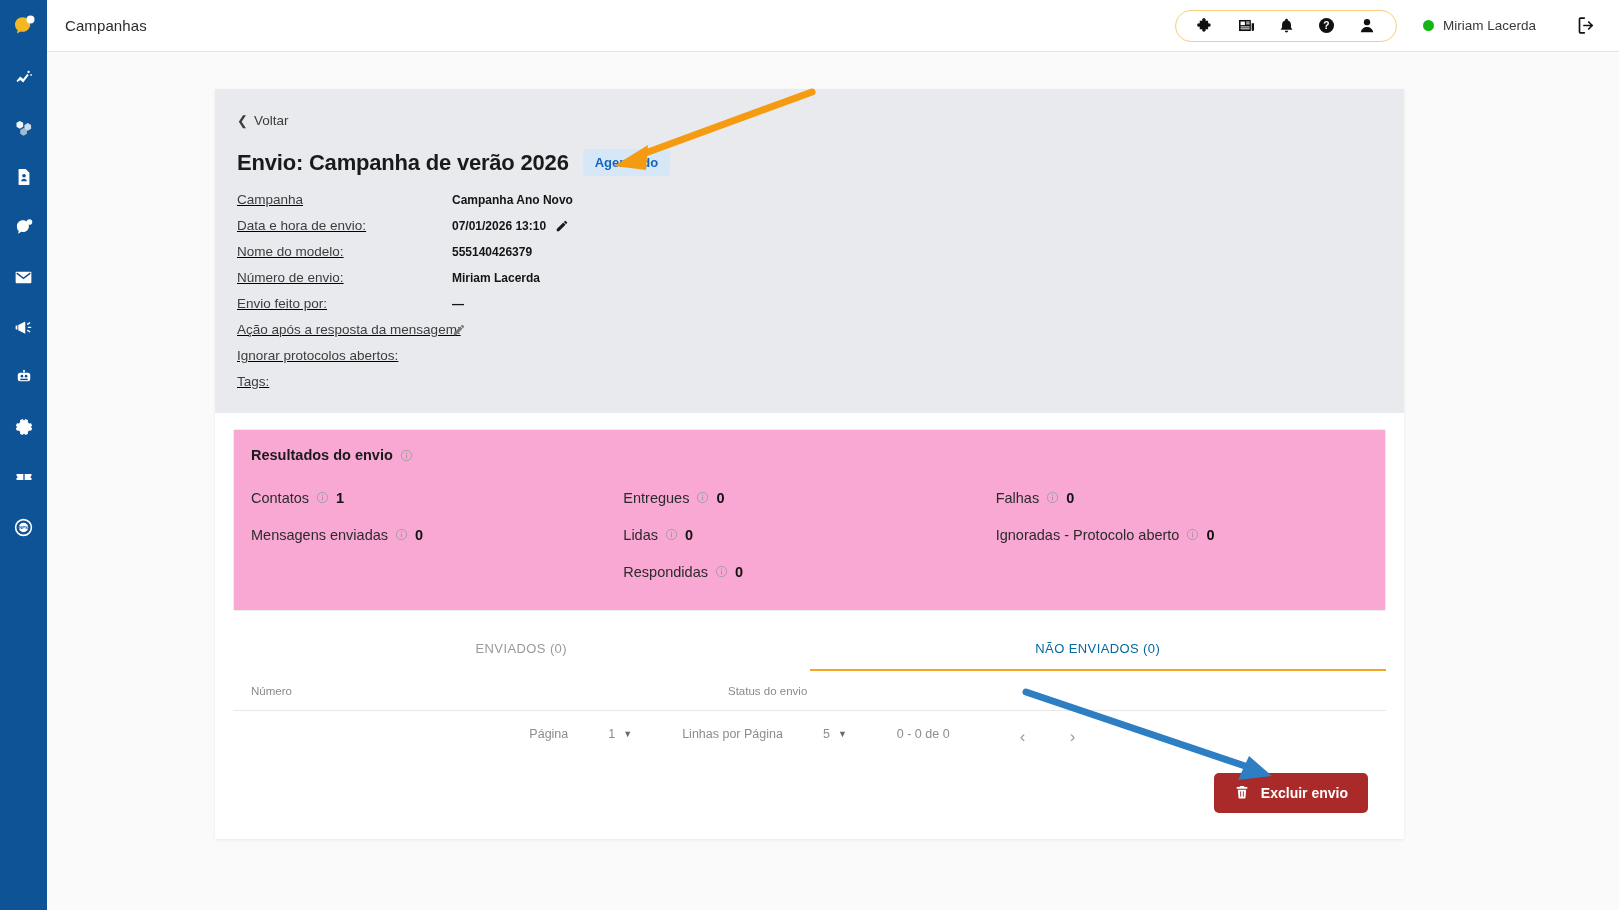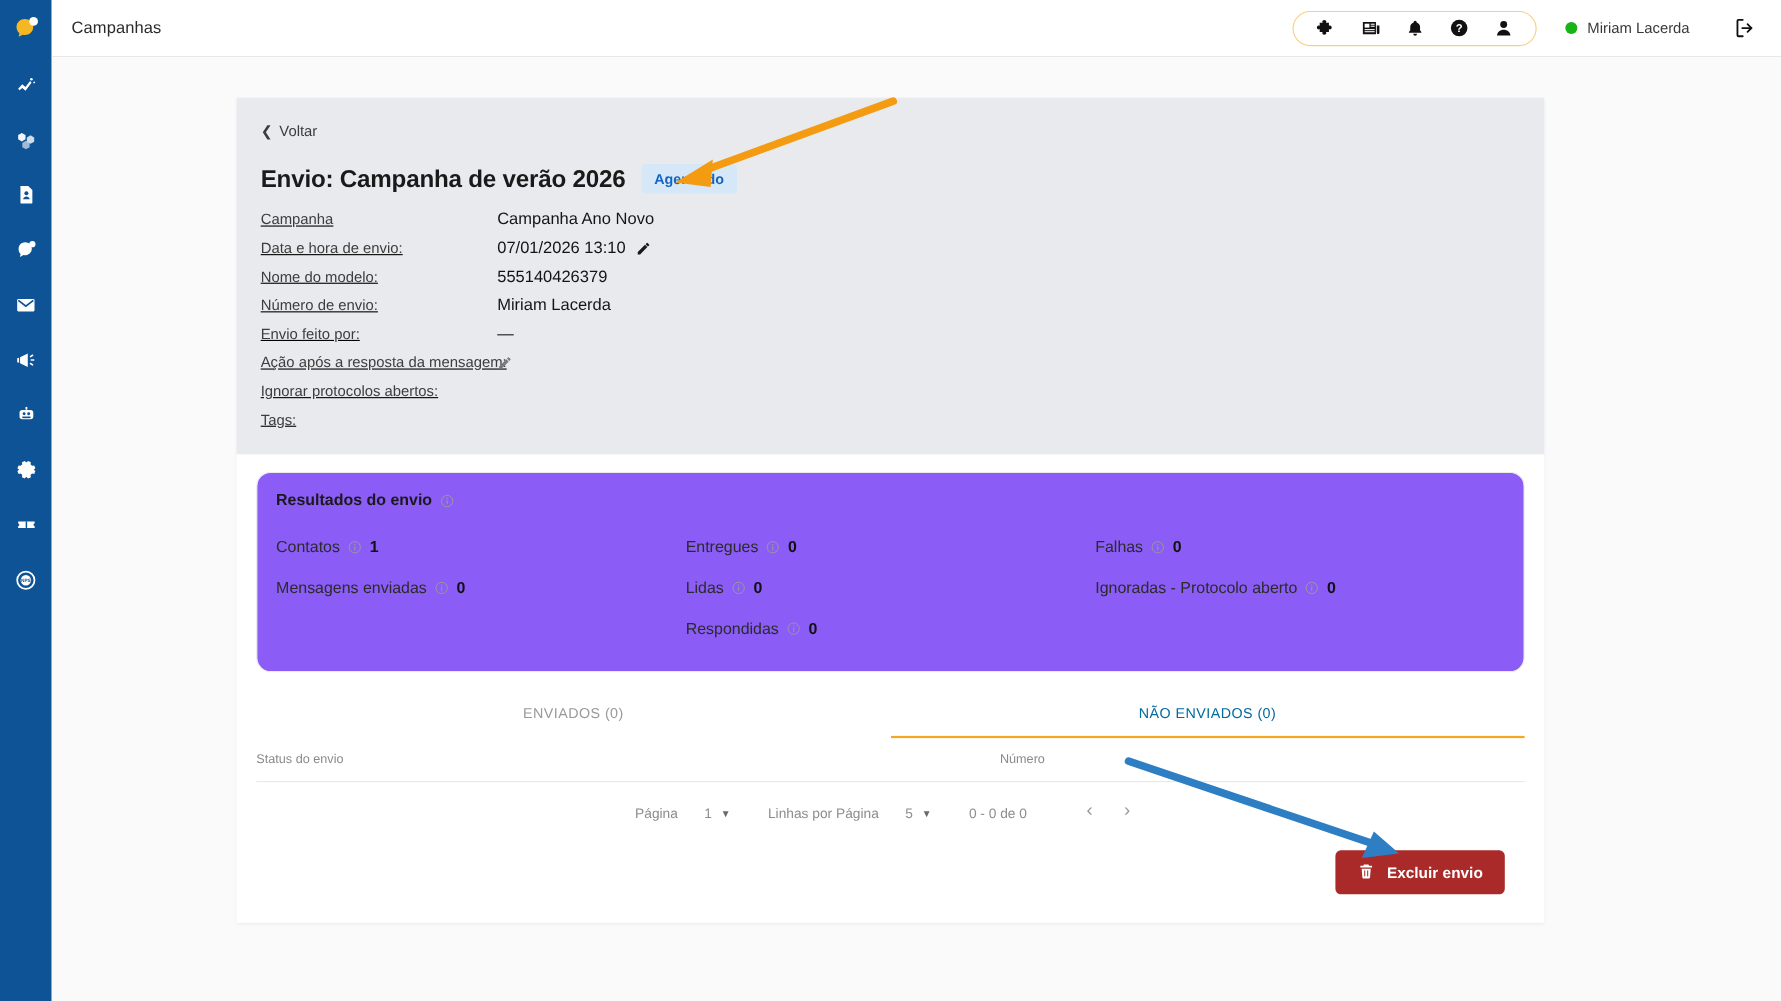--- a/index.html
+++ b/index.html
@@ -89,29 +89,29 @@
   }
 
   .details { display: flex; margin-top: 11px; }
   .details-labels { width: 215px; flex: 0 0 215px; text-decoration: underline; }
   .details-values { flex: 1 1 auto; }
   .d-label {
     font-size: 13.5px; color: #3d3d3d; height: 26px; line-height: 26px;
     white-space: nowrap;
   }
   .d-value {
-    font-size: 15px; color: #141414; font-weight: 400;
+    font-size: 12px; color: #141414; font-weight: 700;
     height: 26px; line-height: 26px; display: flex; align-items: center; gap: 9px;
   }
   .pencil { display: inline-flex; cursor: pointer; }
 
   
   .card-body { padding: 16px 18px 0 18px; }
   .results {
-    background: #8b5cf6; border: 1px solid #ececec; border-radius: 13px;
+    background: #f9a8d4; border: 1px solid #ececec; border-radius: 2px;
     padding: 17px 17px 20px 17px;
   }
   .results-title {
     font-size: 14.5px; font-weight: 700; color: #1a1a1a;
     display: flex; align-items: center; gap: 7px;
   }
   .metrics { display: flex; margin-top: 16px; }
   .metric-col { flex: 1 1 33.33%; }
   .metric {
     font-size: 14.5px; color: #2b2b2b; height: 37px;
@@ -133,22 +133,22 @@
 
   .table-head {
     display: flex; border-bottom: 1px solid #e8e8e8;
     padding: 14px 0 13px 0;
   }
   .th { font-size: 11.5px; color: #8a8a8a; }
   .th.num { width: 495px; flex: 0 0 495px; padding-left: 18px; }
   .th.status { flex: 1 1 auto; }
 
   .pager {
-    display: flex; align-items: flex-end; justify-content: center;
-    gap: 0; padding: 16px 0 14px 0;
+    display: flex; align-items: flex-start; justify-content: center;
+    gap: 16px; padding: 16px 0 14px 0;
     font-size: 12.5px; color: #8d8d8d;
   }
   .pager > * { display: flex; align-items: center; }
   .pg-label { margin-right: 24px; }
   .pg-select { display: flex; align-items: center; gap: 8px; cursor: pointer; margin-right: 34px; }
   .pg-caret { font-size: 9px; color: #6b6b6b; }
   .pg-range { margin-right: 40px; }
   .pg-arrow {
     font-size: 17px; color: #9a9a9a; cursor: pointer;
     width: 34px; justify-content: center;
@@ -480,22 +480,22 @@
               </div>
             </div>
           </div>
 
           <div class="tabs">
             <div class="tab">ENVIADOS (0)</div>
             <div class="tab active">NÃO ENVIADOS (0)</div>
           </div>
 
           <div class="table-head">
+            <div class="th num">Número</div>
             <div class="th status">Status do envio</div>
-            <div class="th num">Número</div>
           </div>
 
           <div class="pager">
             <span class="pg-label">Página</span>
             <span class="pg-select">
               <span>1</span>
               <span class="pg-caret">▼</span>
             </span>
             <span class="pg-label">Linhas por Página</span>
             <span class="pg-select">

